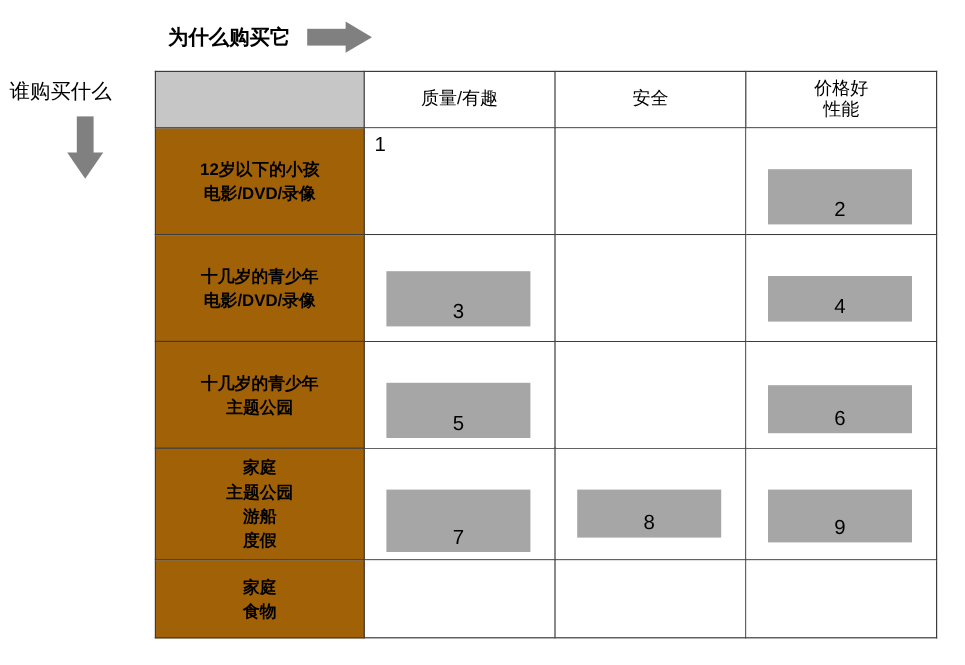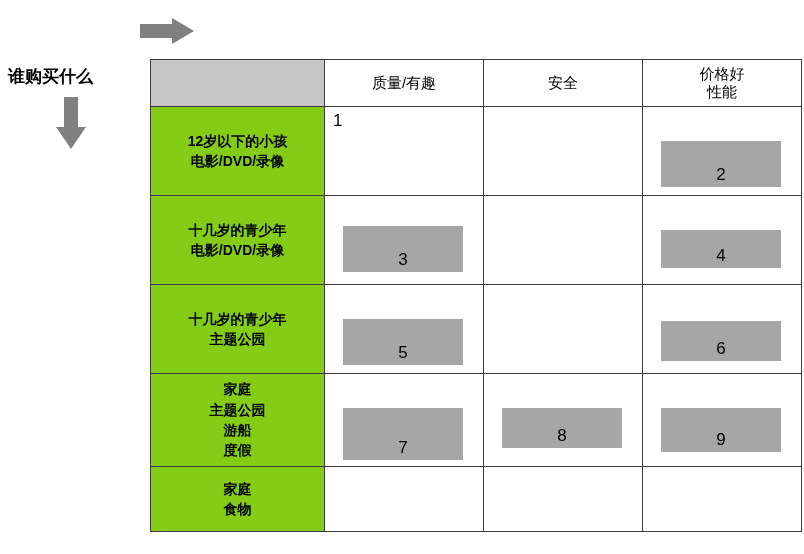--- a/index.html
+++ b/index.html
@@ -57,21 +57,21 @@
 
   
   .left-axis {
     position: absolute;
     left: 8px;
     top: 66px;
     width: 118px;
   }
   .left-axis .label {
     font-size: 17px;
-    font-weight: bold;
+    font-weight: normal;
     color: #000;
     line-height: 1.25;
   }
   .arrow-down {
     margin-top: 10px;
     margin-left: 48px;
     width: 30px;
     height: 52px;
     position: relative;
   }
@@ -90,21 +90,21 @@
     width: 0;
     height: 0;
     border-left: 15px solid transparent;
     border-right: 15px solid transparent;
     border-top: 22px solid #808080;
   }
 
   
   .matrix {
     position: absolute;
-    left: 150px;
+    left: 129px;
     top: 59px;
     border-collapse: collapse;
     table-layout: fixed;
   }
   .matrix td, .matrix th {
     border: 1px solid #3c3c3c;
     padding: 0;
     vertical-align: middle;
   }
   .col-head {
@@ -119,21 +119,21 @@
     font-size: 15px;
     font-weight: normal;
     color: #000;
     text-align: center;
     line-height: 1.2;
   }
   .matrix thead th.corner {
     background: #c6c6c6;
   }
   .row-label {
-    background: #84cc16;
+    background: #a16207;
     text-align: center;
     font-size: 14px;
     font-weight: bold;
     color: #000;
     line-height: 1.45;
     padding: 4px 6px;
   }
   .cell {
     background: #ffffff;
     position: relative;
@@ -163,20 +163,21 @@
     left: 8px;
     top: 4px;
     font-size: 17px;
     color: #000;
   }
 </style>
 </head>
 <body>
 
 <div class="top-axis">
+  <div class="label">为什么购买它</div>
   <div class="arrow-right">
     <div class="shaft"></div>
     <div class="head"></div>
   </div>
 </div>
 
 <div class="left-axis">
   <div class="label">谁购买什么</div>
   <div class="arrow-down">
     <div class="shaft"></div>

